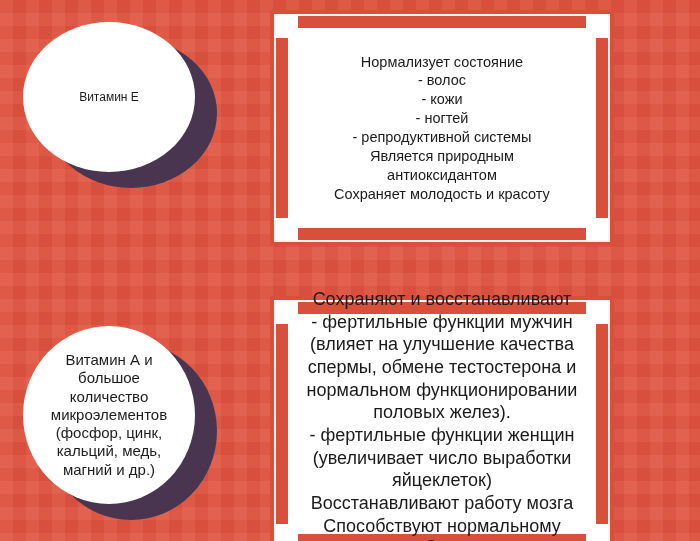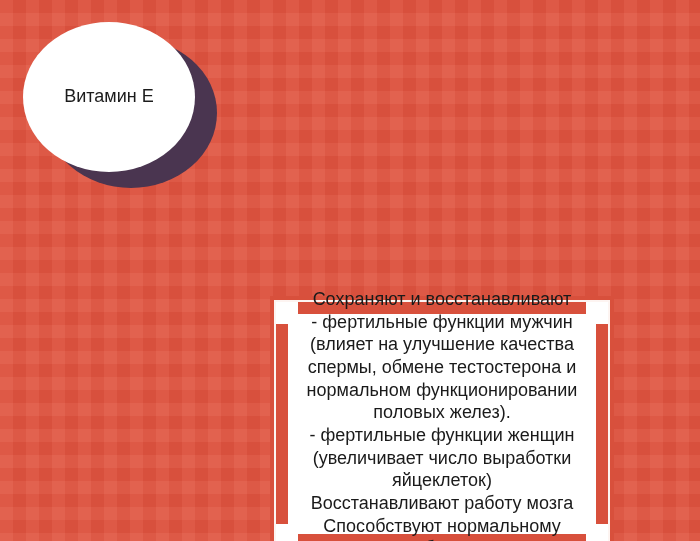--- a/index.html
+++ b/index.html
@@ -59,21 +59,21 @@
     padding: 0 10px;
   }
 
   #circle-vitamin-e {
     left: 23px;
     top: 22px;
     width: 172px;
     height: 150px;
   }
   #circle-vitamin-e .circle-label {
-    font-size: 18px;
+    font-size: 12px;
   }
 
   #circle-vitamin-a {
     left: 23px;
     top: 326px;
     width: 172px;
     height: 178px;
   }
   #circle-vitamin-a .circle-label {
     font-size: 15px;
@@ -157,21 +157,53 @@
 
 <div id="infographic">
 
   <div class="circle-group" id="circle-vitamin-e">
     <div class="circle-shadow"></div>
     <div class="circle-body">
       <div class="circle-label">Витамин Е</div>
     </div>
   </div>
 
-
+  <div class="framed-box" id="box-vitamin-e">
+    <div class="frame-inner-line">
+      <div class="frame-band">
+        <div class="frame-card">
+          <span class="notch tl"></span>
+          <span class="notch tr"></span>
+          <span class="notch bl"></span>
+          <span class="notch br"></span>
+          <div class="box-text">Нормализует состояние
+- волос
+- кожи
+- ногтей
+- репродуктивной системы
+Является природным
+антиоксидантом
+Сохраняет молодость и красоту</div>
+        </div>
+      </div>
+    </div>
+  </div>
+
+  <div class="circle-group" id="circle-vitamin-a">
+    <div class="circle-shadow"></div>
+    <div class="circle-body">
+      <div class="circle-label">Витамин А и
+большое
+количество
+микроэлементов
+(фосфор, цинк,
+кальций, медь,
+магний и др.)</div>
+    </div>
+  </div>
 
   <div class="framed-box" id="box-vitamin-a">
     <div class="frame-inner-line">
       <div class="frame-band">
         <div class="frame-card">
           <span class="notch tl"></span>
           <span class="notch tr"></span>
           <span class="notch bl"></span>
           <span class="notch br"></span>
           <div class="box-text">Сохраняют и восстанавливают

